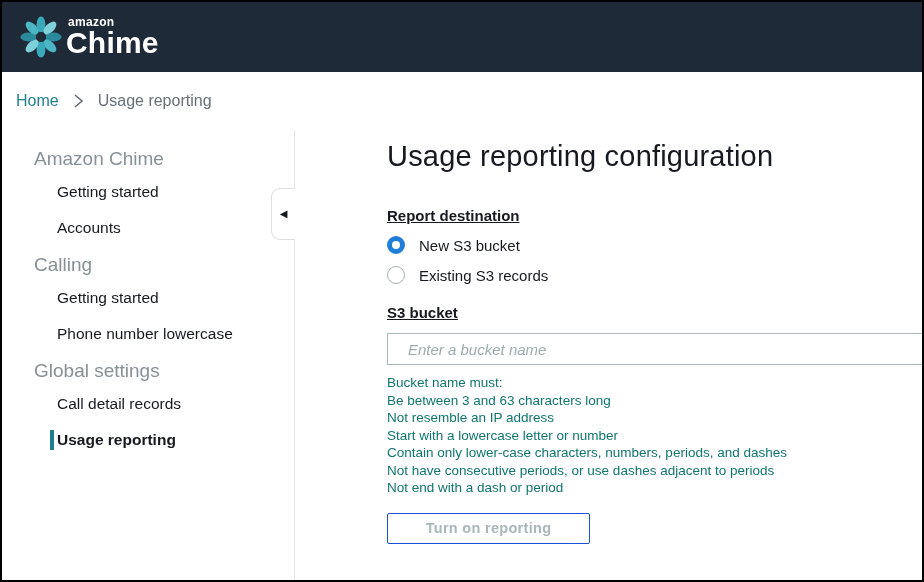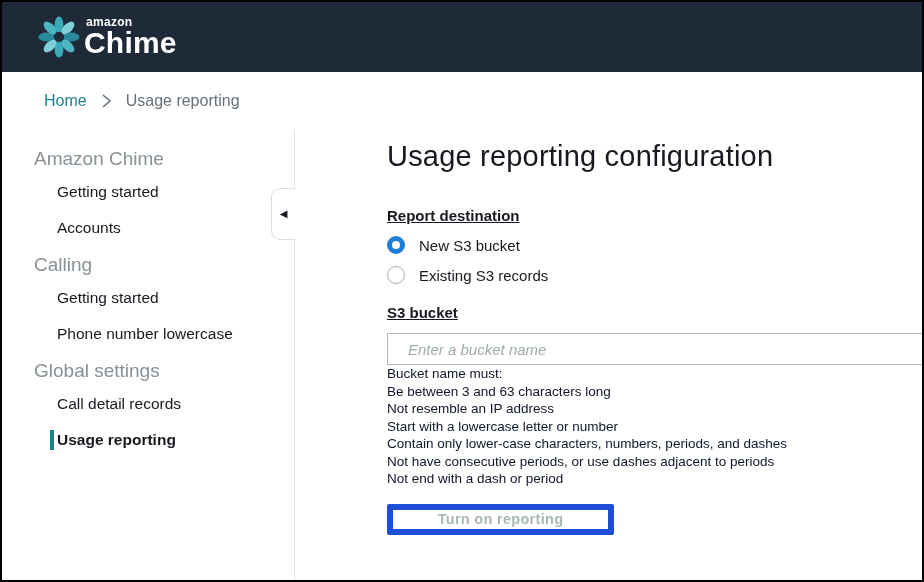--- a/index.html
+++ b/index.html
@@ -4,31 +4,31 @@
 <style>
   * { margin: 0; padding: 0; box-sizing: border-box; }
   body { font-family: "Liberation Sans", "DejaVu Sans", sans-serif; background: #fff; }
   .frame {
     width: 924px; height: 582px; border: 2px solid #000;
     background: #fff; overflow: hidden; display: flex; flex-direction: column;
   }
   
   .app-header {
     height: 70px; background: #1e2a38; flex: 0 0 auto;
-    display: flex; padding-left: 34px;
+    display: flex; padding-left: 16px;
   }
   .logo { display: flex; align-items: center; }
   .logo svg { width: 46px; height: 46px; }
   .logo-text { display: flex; flex-direction: column; margin-left: 2px; }
   .brand-small { color: #fff; font-size: 12px; font-weight: 700; letter-spacing: .3px; line-height: 12px; margin-left: 2px; }
   .brand-large { color: #fff; font-size: 30px; font-weight: 700; line-height: 30px; letter-spacing: .2px; }
   
   .breadcrumb {
     height: 58px; flex: 0 0 auto; display: flex; align-items: center;
-    padding-left: 42px; font-size: 16px;
+    padding-left: 14px; font-size: 16px;
   }
   .crumb-home { color: #1d808c; text-decoration: none; cursor: pointer; }
   .crumb-sep { margin: 0 14px; display: inline-flex; align-items: center; }
   .crumb-current { color: #687078; }
   
   .body-row { flex: 1 1 auto; display: flex; min-height: 0; gap: 42px; }
   .sidebar {
     width: 293px; flex: 0 0 auto; position: relative;
     border-right: 1px solid #e4e7e7; padding-top: 6px;
   }
@@ -62,24 +62,24 @@
   .radio.unselected { border: 1.5px solid #a5b0b2; }
   .radio-label { font-size: 15px; color: #16191f; margin-left: 14px; }
   .s3-label { margin-top: 20px; }
   .bucket-input {
     display: block; width: 100%; height: 32px; margin-top: 12px;
     border: 1px solid #aab7b8; border-right: none; border-radius: 0;
     font-size: 15px; padding: 0 20px; color: #16191f; outline: none;
     font-family: "Liberation Sans", "DejaVu Sans", sans-serif;
   }
   .bucket-input::placeholder { font-style: italic; color: #9fabac; }
-  .help-text { font-size: 13.5px; color: #0f172a; line-height: 17.5px; }
+  .help-text { margin-top: 9px; font-size: 13.5px; color: #0f766e; line-height: 17.5px; }
   .submit-btn {
-    margin-top: 16px; width: 227px; height: 31px; background: #fff;
-    border: 6px solid #1d4ed8; border-radius: 2px; color: #aab7b8;
+    margin-top: 16px; width: 203px; height: 31px; background: #fff;
+    border: 1px solid #1d4ed8; border-radius: 2px; color: #aab7b8;
     font-size: 14.5px; font-weight: 700; letter-spacing: .3px;
     font-family: "Liberation Sans", "DejaVu Sans", sans-serif;
   }
 </style>
 </head>
 <body>
 
 <div class="frame">
 
   <header class="app-header">

